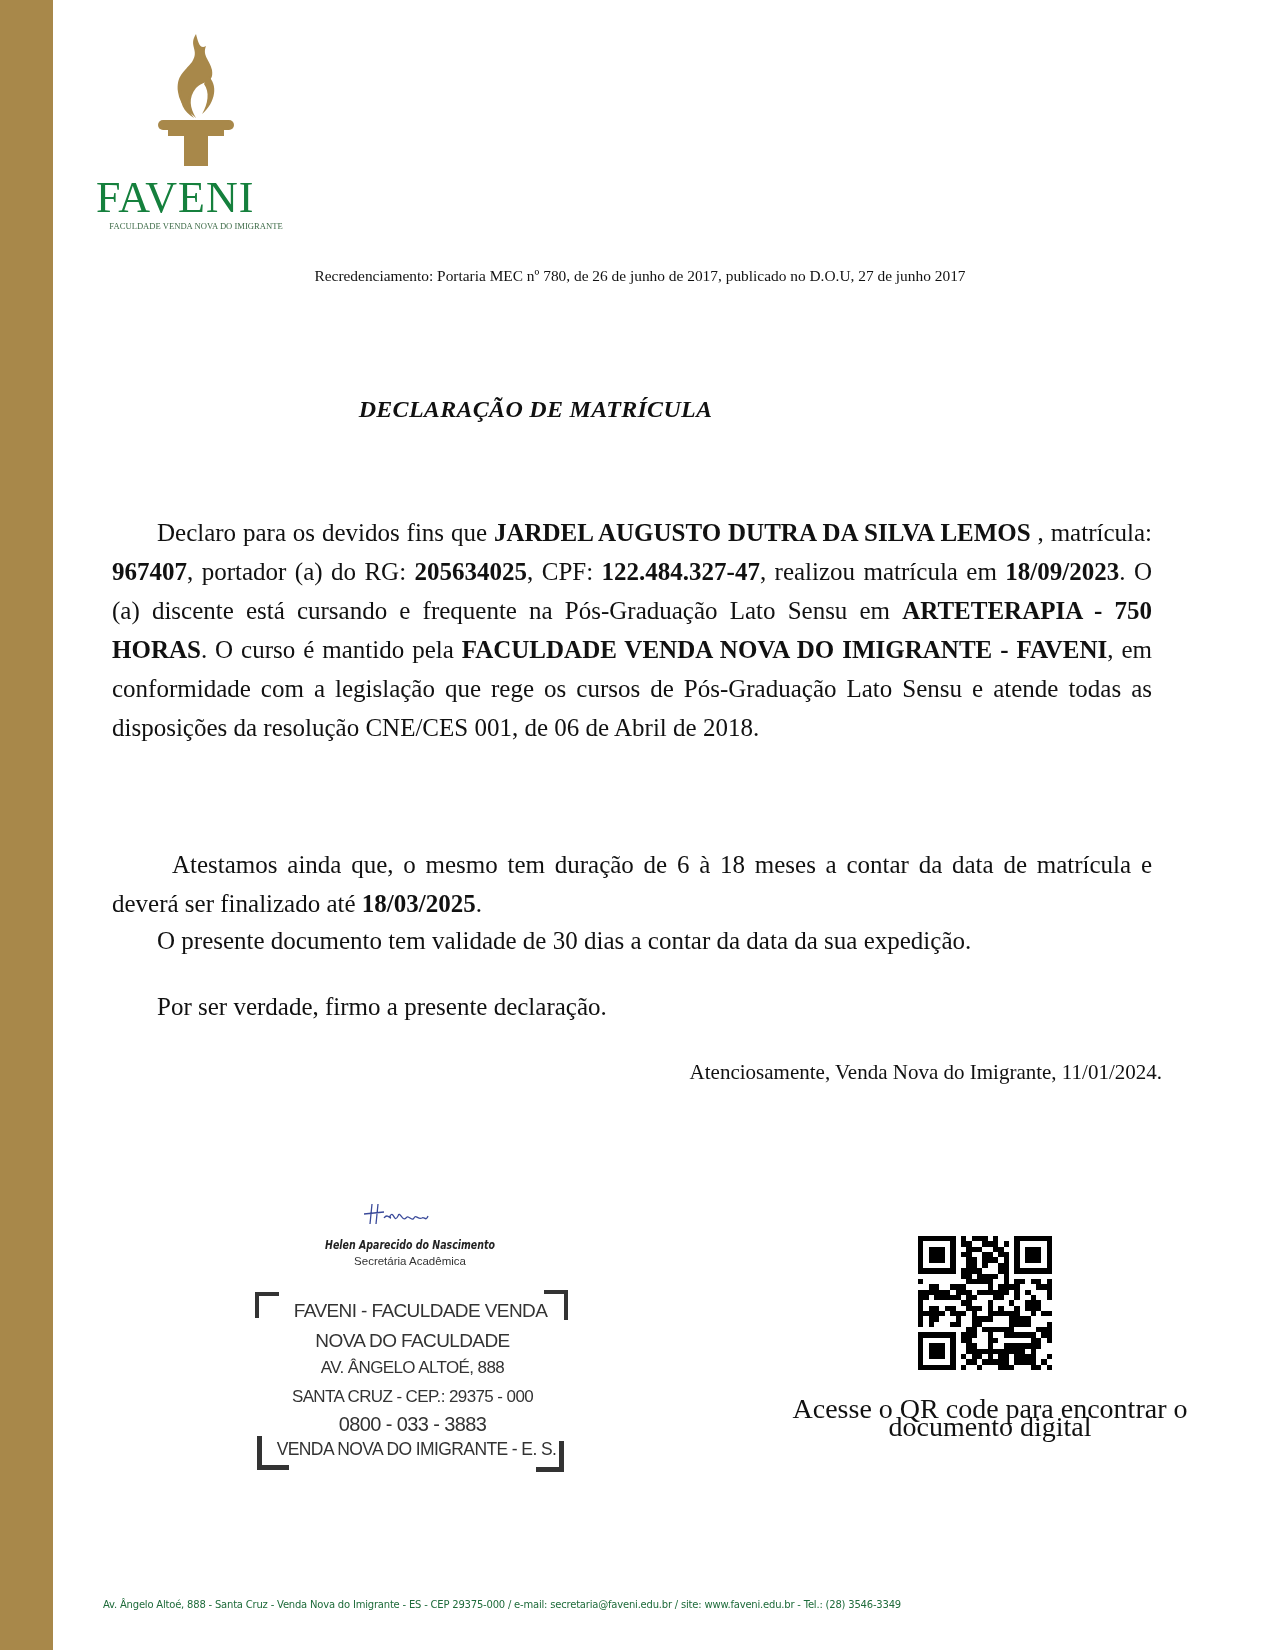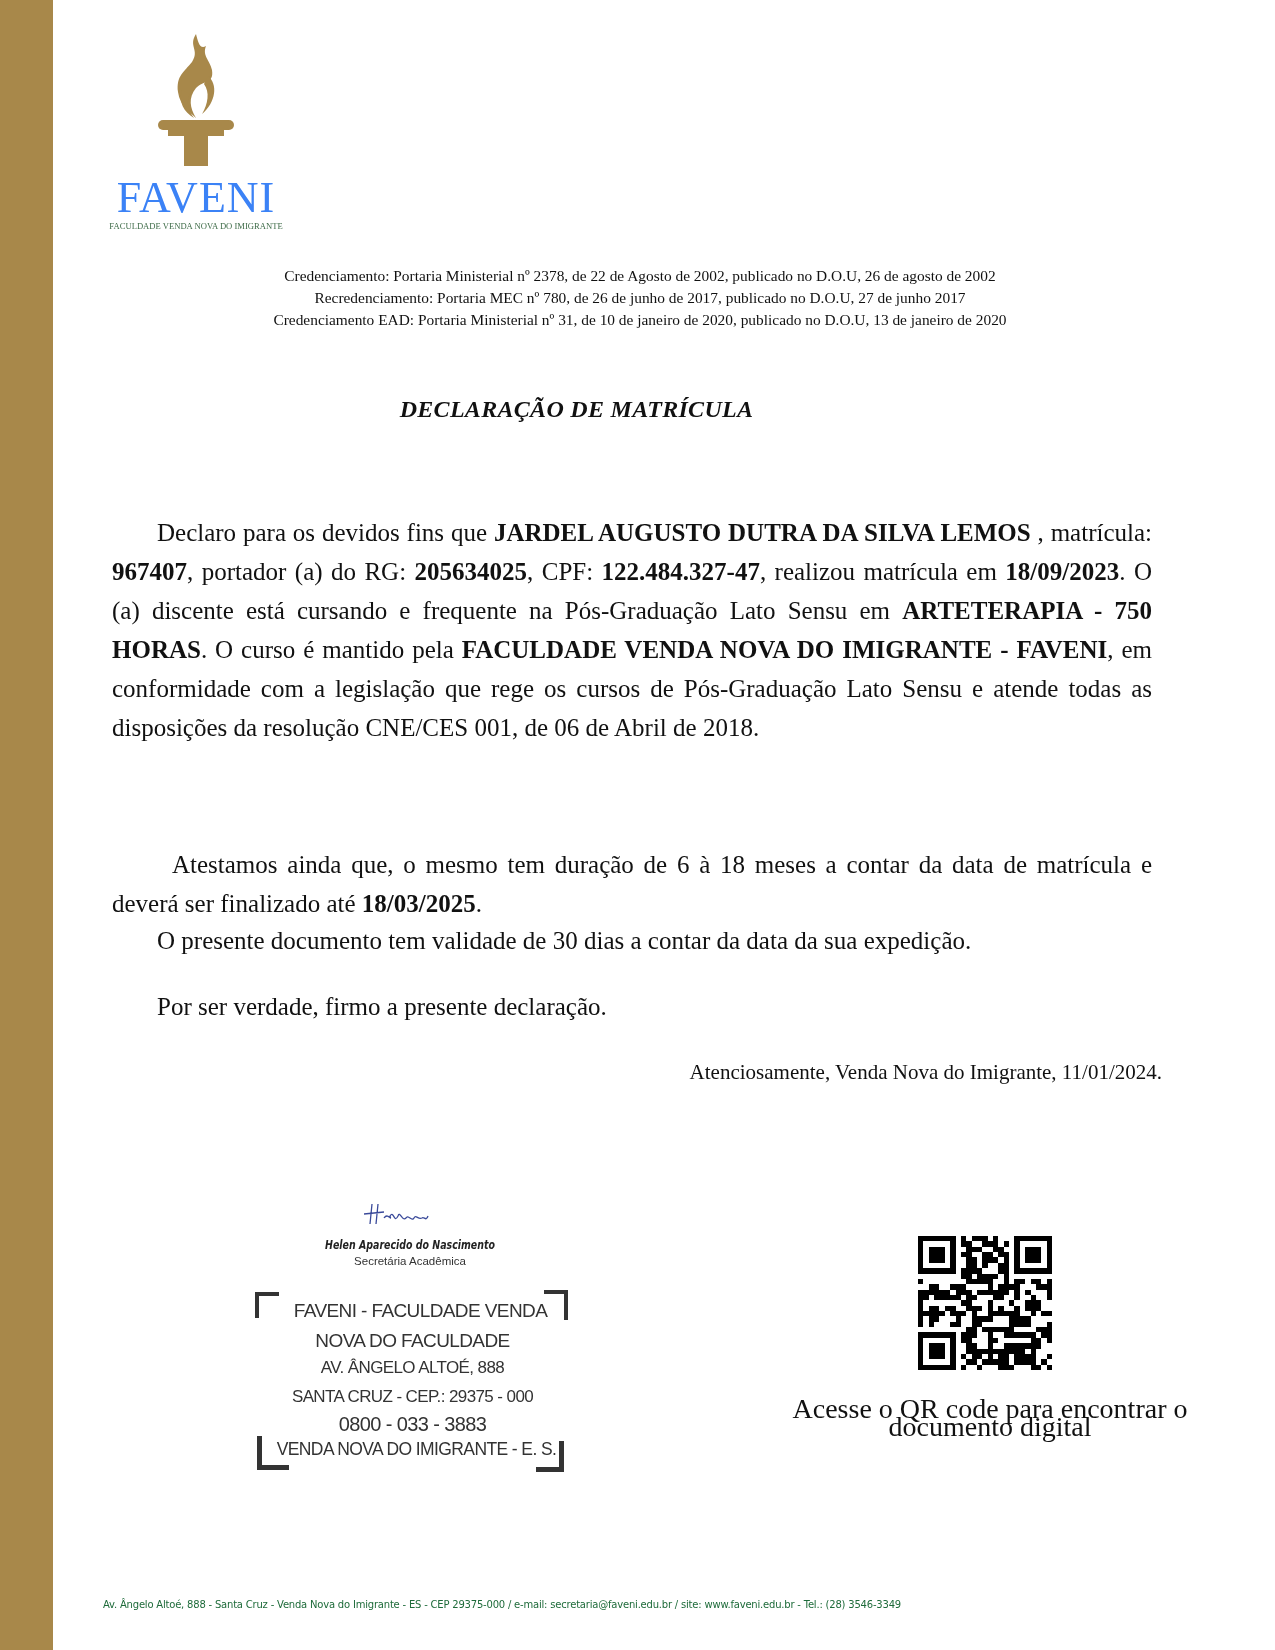--- a/index.html
+++ b/index.html
@@ -5,34 +5,34 @@
   html, body { margin:0; padding:0; }
   body {
     width:1275px; height:1650px; position:relative; background:#ffffff;
     font-family:"Liberation Serif", "DejaVu Serif", serif; color:#111;
     overflow:hidden;
   }
   .side-bar { position:absolute; left:0; top:0; width:53px; height:1650px; background:#a8884a; }
   .logo { position:absolute; left:96px; top:32px; width:200px; height:200px; }
   .logo svg { position:absolute; left:52px; top:0; }
   .logo-word {
-    position:absolute; left:0; top:146px; width:200px; text-align:center;
+    position:absolute; left:0; top:146px; width:200px; text-align:left;
     font-family:"Liberation Serif", serif; font-size:44px; letter-spacing:1px;
-    color:#3b82f6; line-height:40px;
+    color:#15803d; line-height:40px;
   }
   .logo-sub {
     position:absolute; left:0; top:189px; width:200px; text-align:center;
     font-family:"Liberation Serif", serif; font-size:8.6px; color:#3d6b47; white-space:nowrap;
   }
   .accred { position:absolute; left:60px; top:265px; width:1160px; text-align:center;
     font-size:15.4px; line-height:22px; color:#111; }
   .accred div { white-space:nowrap; }
   .title {
     position:absolute; left:0; top:396px; width:1071px; text-align:center;
-    font-size:24px; font-weight:bold; font-style:italic; letter-spacing:0.3px;padding-left:41px;
+    font-size:24px; font-weight:bold; font-style:italic; letter-spacing:0.3px;
   }
   .para {
     position:absolute; left:112px; width:1040px; font-size:25px; line-height:39px;
     text-align:justify; color:#111;
   }
   .para b { font-weight:bold; }
   .p1 { top:513px; text-indent:45px; }
   .p2 { top:816px; text-indent:60px;margin-top:29px; }
   .p3 { top:921px; left:157px; width:1000px; }
   .p4 { top:987px; left:157px; width:1000px; }
@@ -72,23 +72,21 @@
     <path d="M60 44 C70 52 68 70 54 82 C60 72 62 60 56 52 Z" fill="#a8884a"></path>
     <rect x="10" y="88" width="76" height="10" rx="5" fill="#a8884a"></rect>
     <rect x="20" y="98" width="56" height="6" fill="#a8884a"></rect>
     <rect x="36" y="104" width="24" height="30" fill="#a8884a"></rect>
   </svg>
   <div class="logo-word">FAVENI</div>
   <div class="logo-sub">FACULDADE VENDA NOVA DO IMIGRANTE</div>
 </div>
 
 <div class="accred">
-  <div>Credenciamento: Portaria Ministerial nº 2378, de 22 de Agosto de 2002, publicado no D.O.U, 26 de agosto de 2002</div>
   <div>Recredenciamento: Portaria MEC nº 780, de 26 de junho de 2017, publicado no D.O.U, 27 de junho 2017</div>
-  <div>Credenciamento EAD: Portaria Ministerial nº 31, de 10 de janeiro de 2020, publicado no D.O.U, 13 de janeiro de 2020</div>
 </div>
 
 <div class="title">DECLARAÇÃO DE MATRÍCULA</div>
 
 <div class="para p1"><span>Declaro para os devidos fins que </span><b>JARDEL AUGUSTO DUTRA DA SILVA LEMOS</b><span> , matrícula: </span><b>967407</b><span>, portador (a) do RG: </span><b>205634025</b><span>, CPF: </span><b>122.484.327-47</b><span>, realizou matrícula em </span><b>18/09/2023</b><span>. O (a) discente está cursando e frequente na Pós-Graduação Lato Sensu em </span><b>ARTETERAPIA - 750 HORAS</b><span>. O curso é mantido pela </span><b>FACULDADE VENDA NOVA DO IMIGRANTE - FAVENI</b><span>, em conformidade com a legislação que rege os cursos de Pós-Graduação Lato Sensu e atende todas as disposições da resolução CNE/CES 001, de 06 de Abril de 2018.</span></div>
 
 <div class="para p2"><span>Atestamos ainda que, o mesmo tem duração de 6 à 18 meses a contar da data de matrícula e deverá ser finalizado até </span><b>18/03/2025</b><span>.</span></div>
 
 <div class="para p3">O presente documento tem validade de 30 dias a contar da data da sua expedição.</div>
 <div class="para p4">Por ser verdade, firmo a presente declaração.</div>

